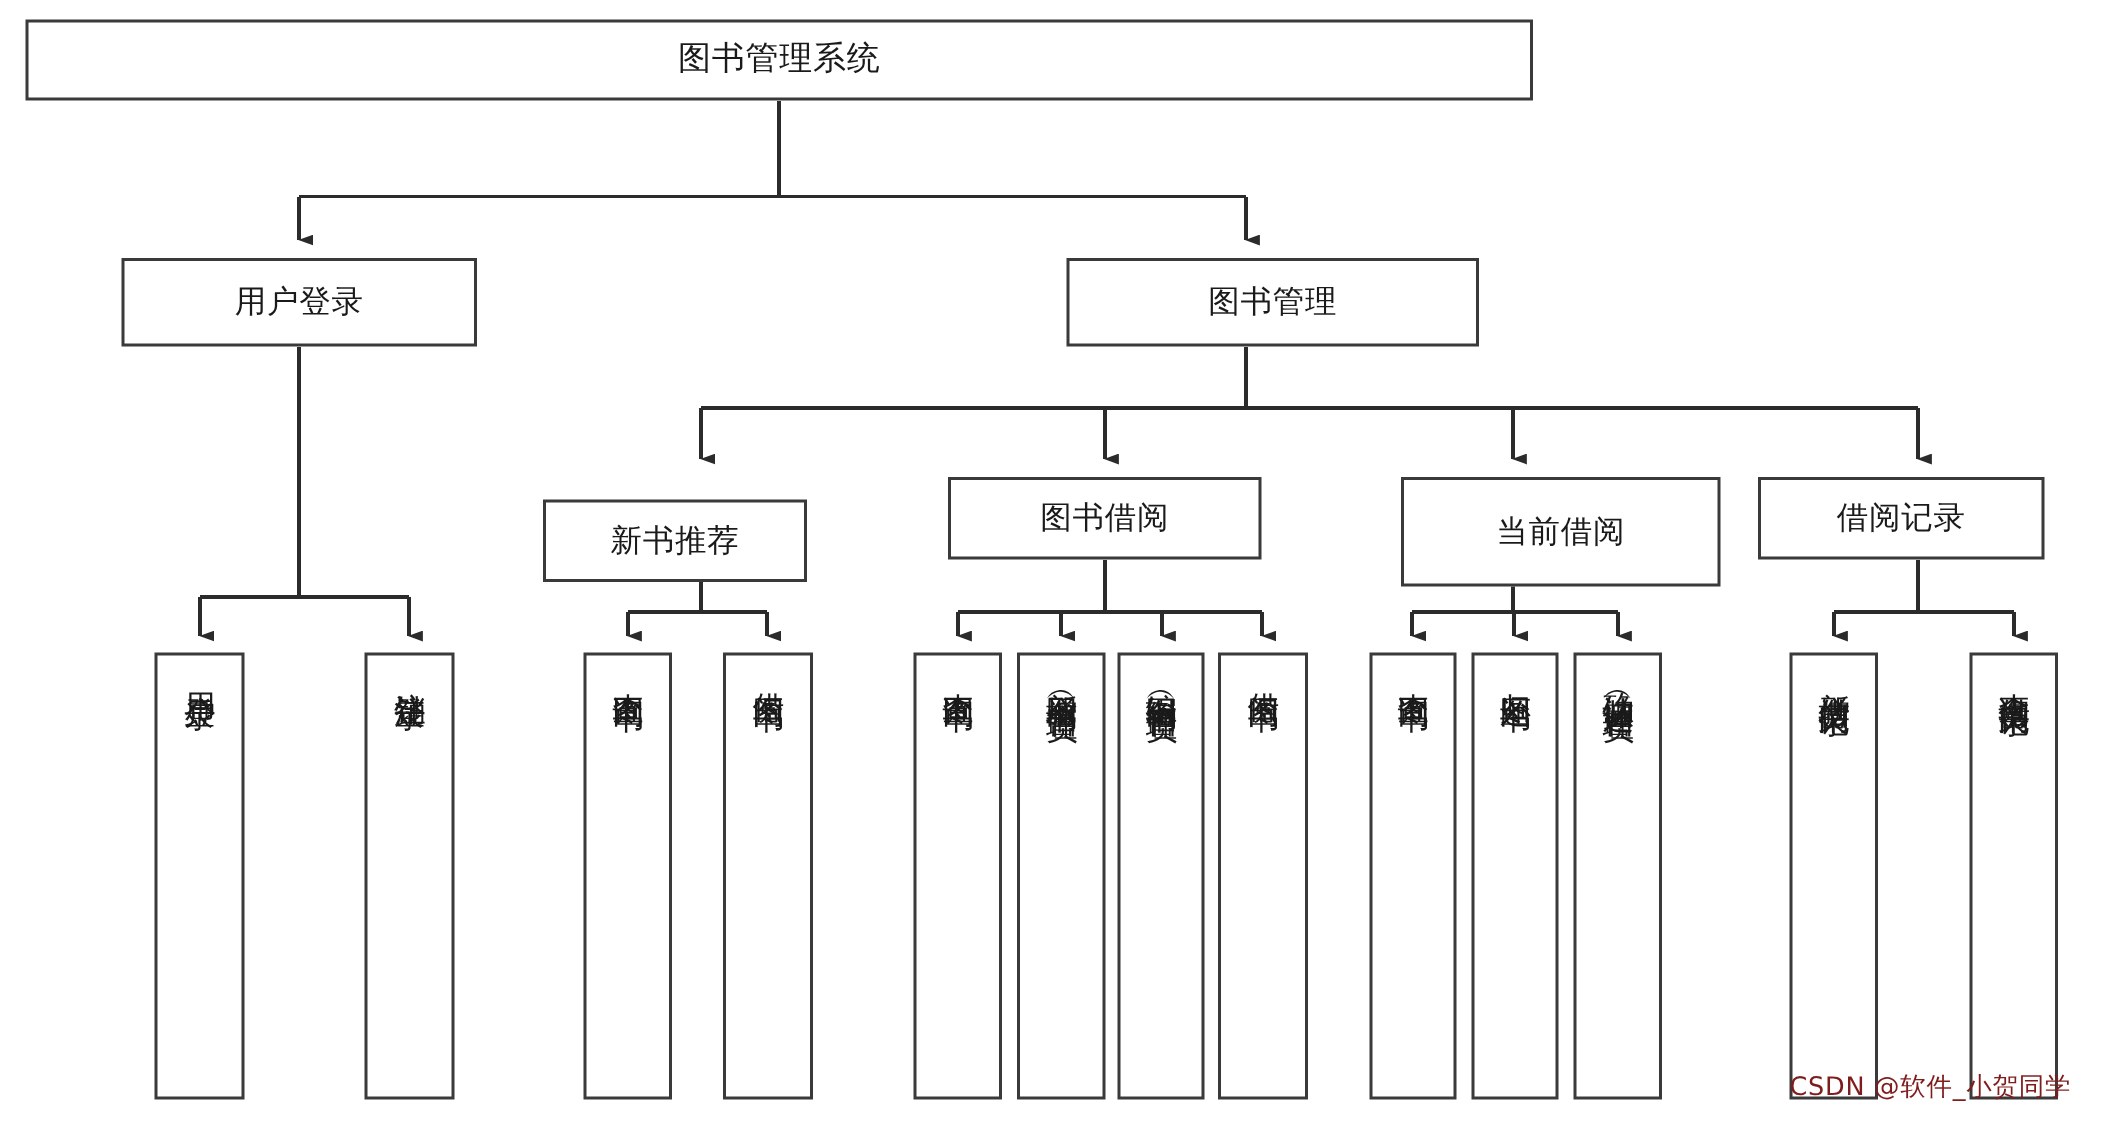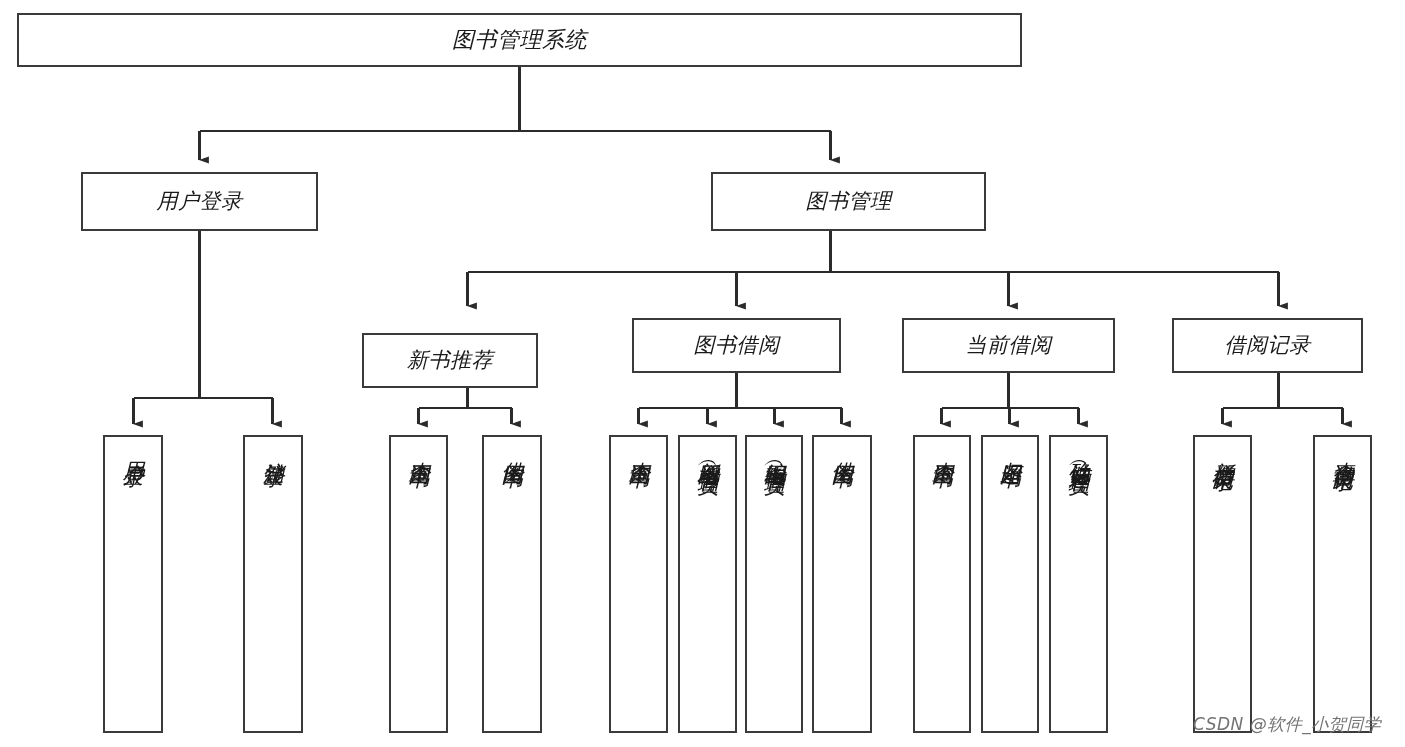--- a/index.html
+++ b/index.html
@@ -10,21 +10,20 @@
   }
   body {
     font-family: "DejaVu Sans", "Liberation Sans", sans-serif;
   }
   #diagram-canvas {
     position: relative;
     width: 1405px;
     height: 747px;
     background: #ffffff;
     overflow: hidden;
-    font-style: italic;
   }
   #connector-layer {
     position: absolute;
     left: 0;
     top: 0;
     width: 1405px;
     height: 747px;
     pointer-events: none;
   }
   .node {
@@ -61,21 +60,21 @@
   }
   .node .hlabel {
     white-space: nowrap;
     display: block;
   }
   #watermark {
     position: absolute;
     left: 1193px;
     top: 713px;
     font-size: 17px;
-    color: #737373;
+    color: #7f1d1d;
     white-space: nowrap;
     letter-spacing: 0.5px;
     font-family: "DejaVu Sans", "Liberation Sans", sans-serif;
   }
 </style>
 </head>
 <body>
 
 <div id="diagram-canvas">
 
@@ -139,21 +138,21 @@
   <div class="node horizontal" style="left:711px; top:172px; width:275px; height:59px;">
     <span class="hlabel">图书管理</span>
   </div>
 
   <div class="node horizontal" style="left:362px; top:333px; width:176px; height:55px;">
     <span class="hlabel">新书推荐</span>
   </div>
   <div class="node horizontal" style="left:632px; top:318px; width:209px; height:55px;align-items:center;">
     <span class="hlabel">图书借阅</span>
   </div>
-  <div class="node horizontal" style="left:902px; top:318px; width:213px; height:55px;">
+  <div class="node horizontal" style="left:934px; top:318px; width:213px; height:73px;">
     <span class="hlabel">当前借阅</span>
   </div>
   <div class="node horizontal" style="left:1172px; top:318px; width:191px; height:55px;">
     <span class="hlabel">借阅记录</span>
   </div>
 
   <div class="node vertical" style="left:103px; top:435px; width:60px; height:298px;">
     <span class="vlabel">用户登录</span>
   </div>
   <div class="node vertical" style="left:243px; top:435px; width:60px; height:298px;">

